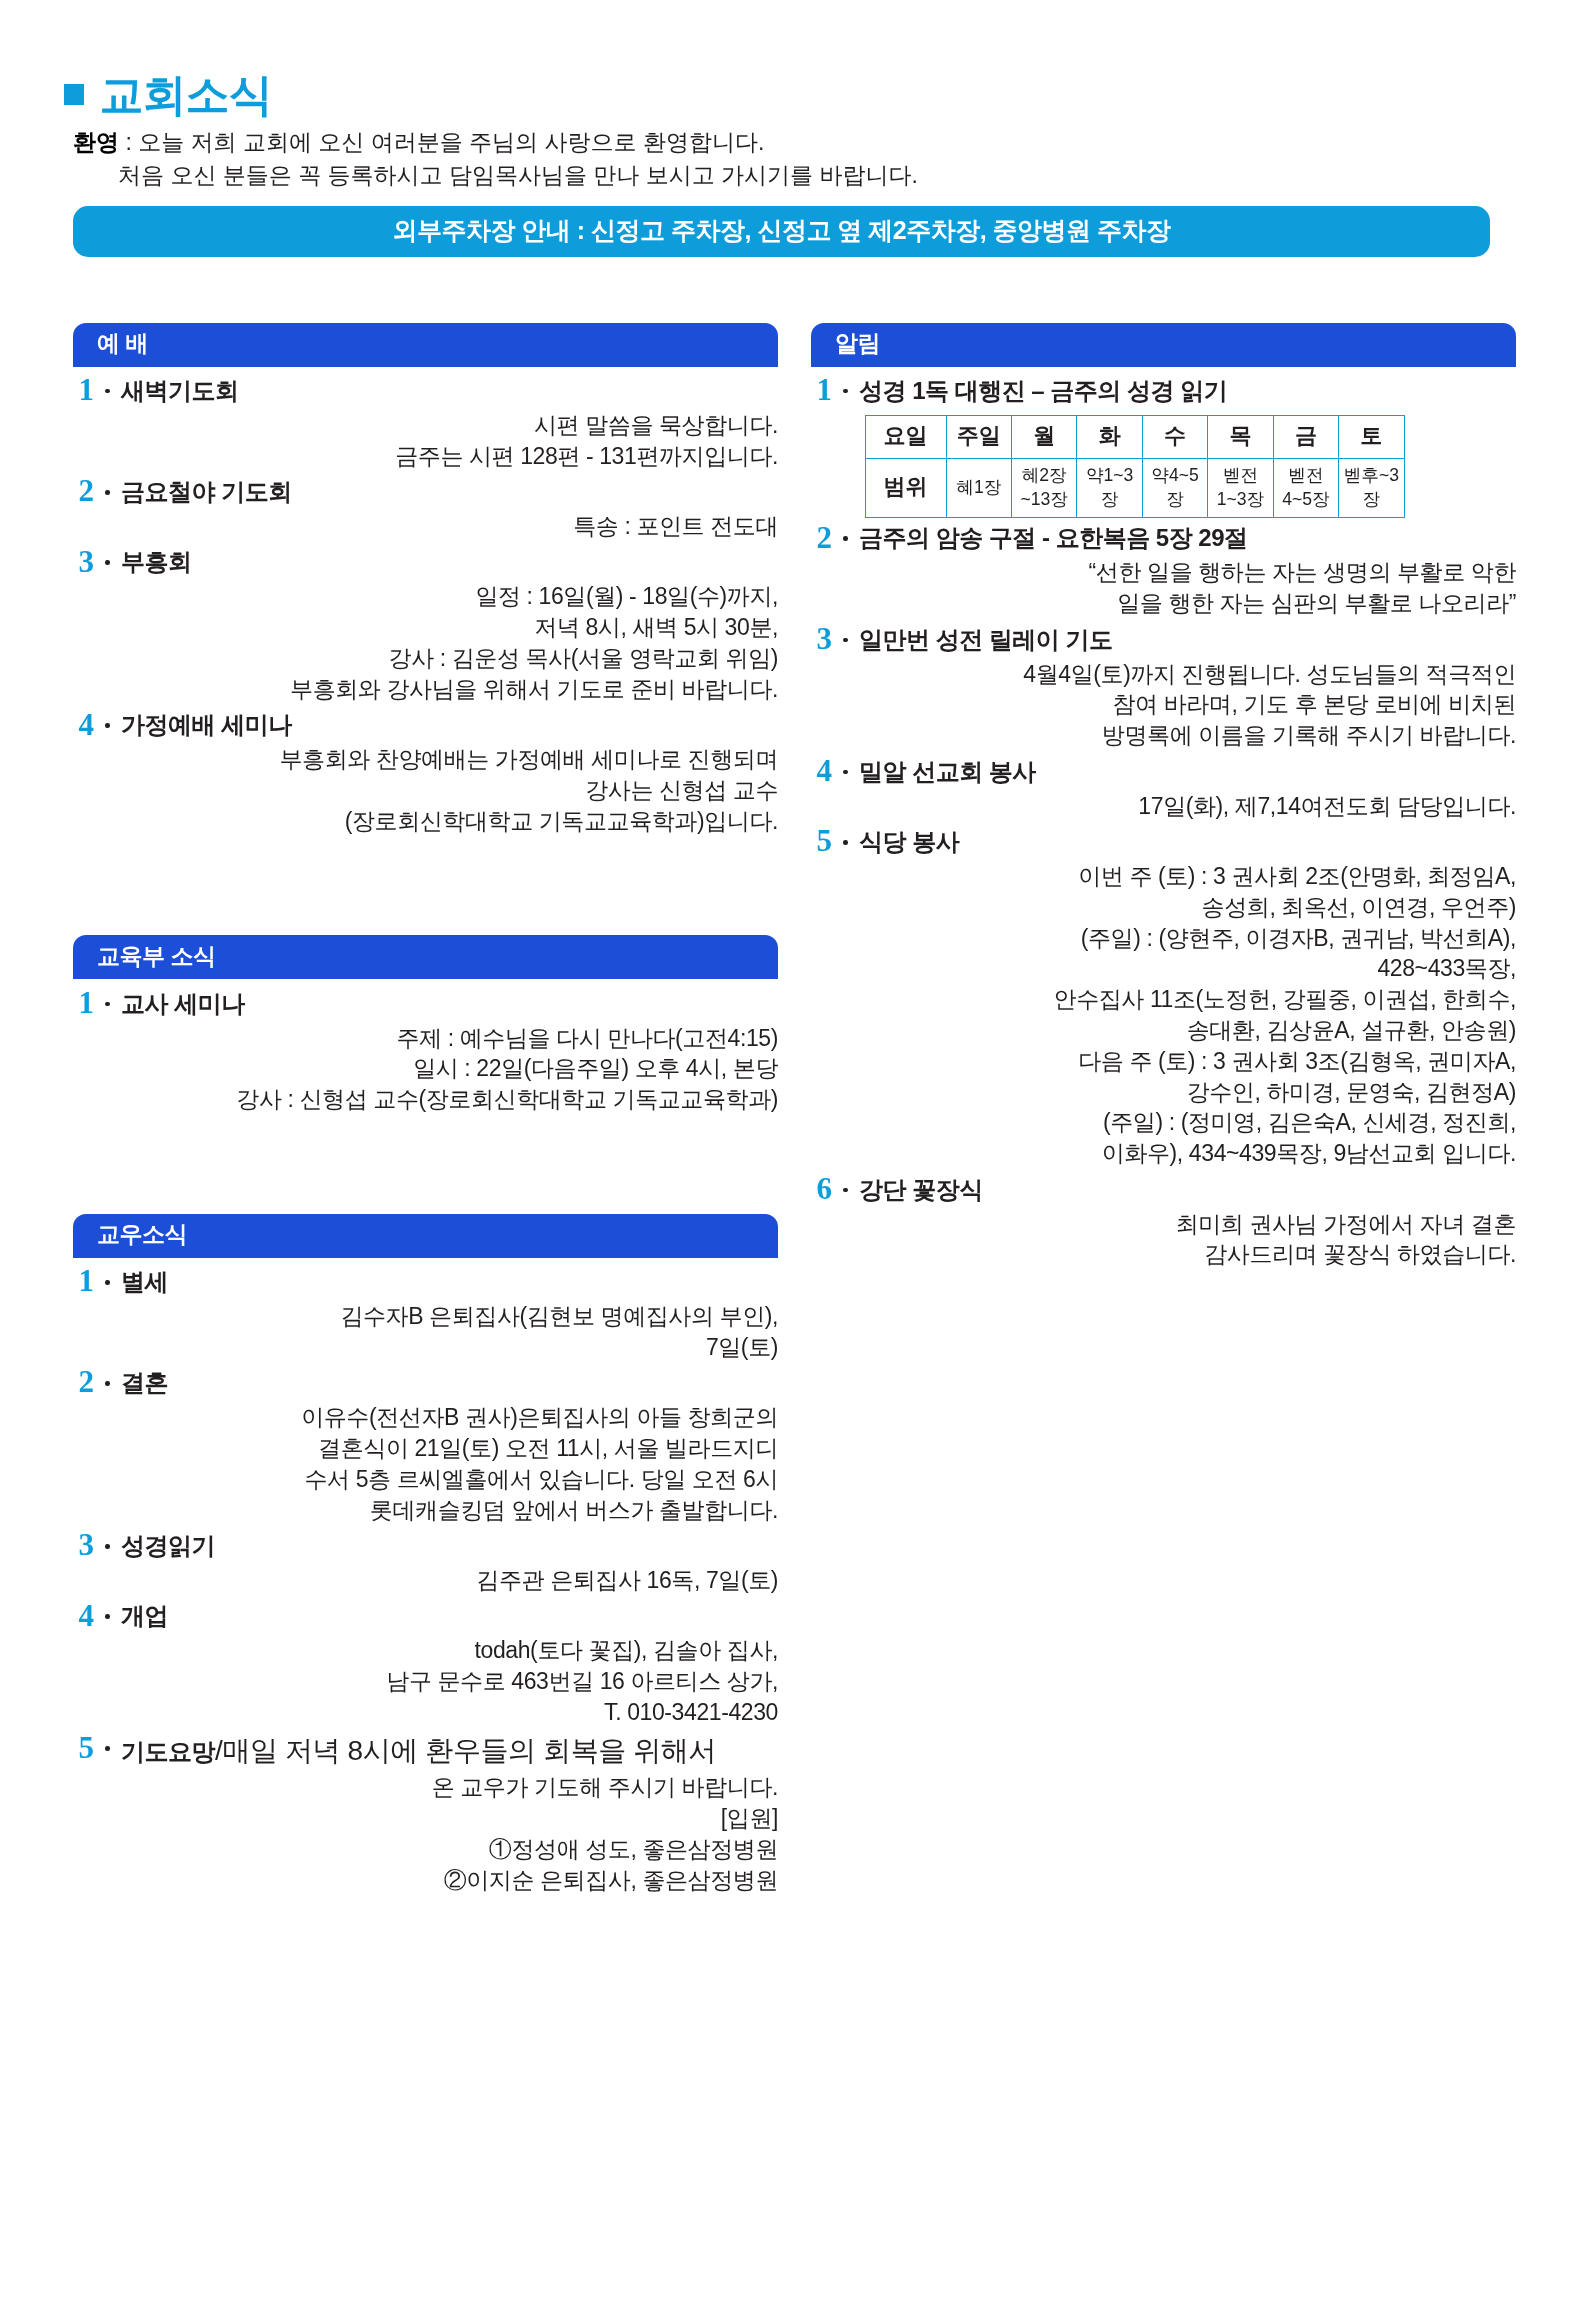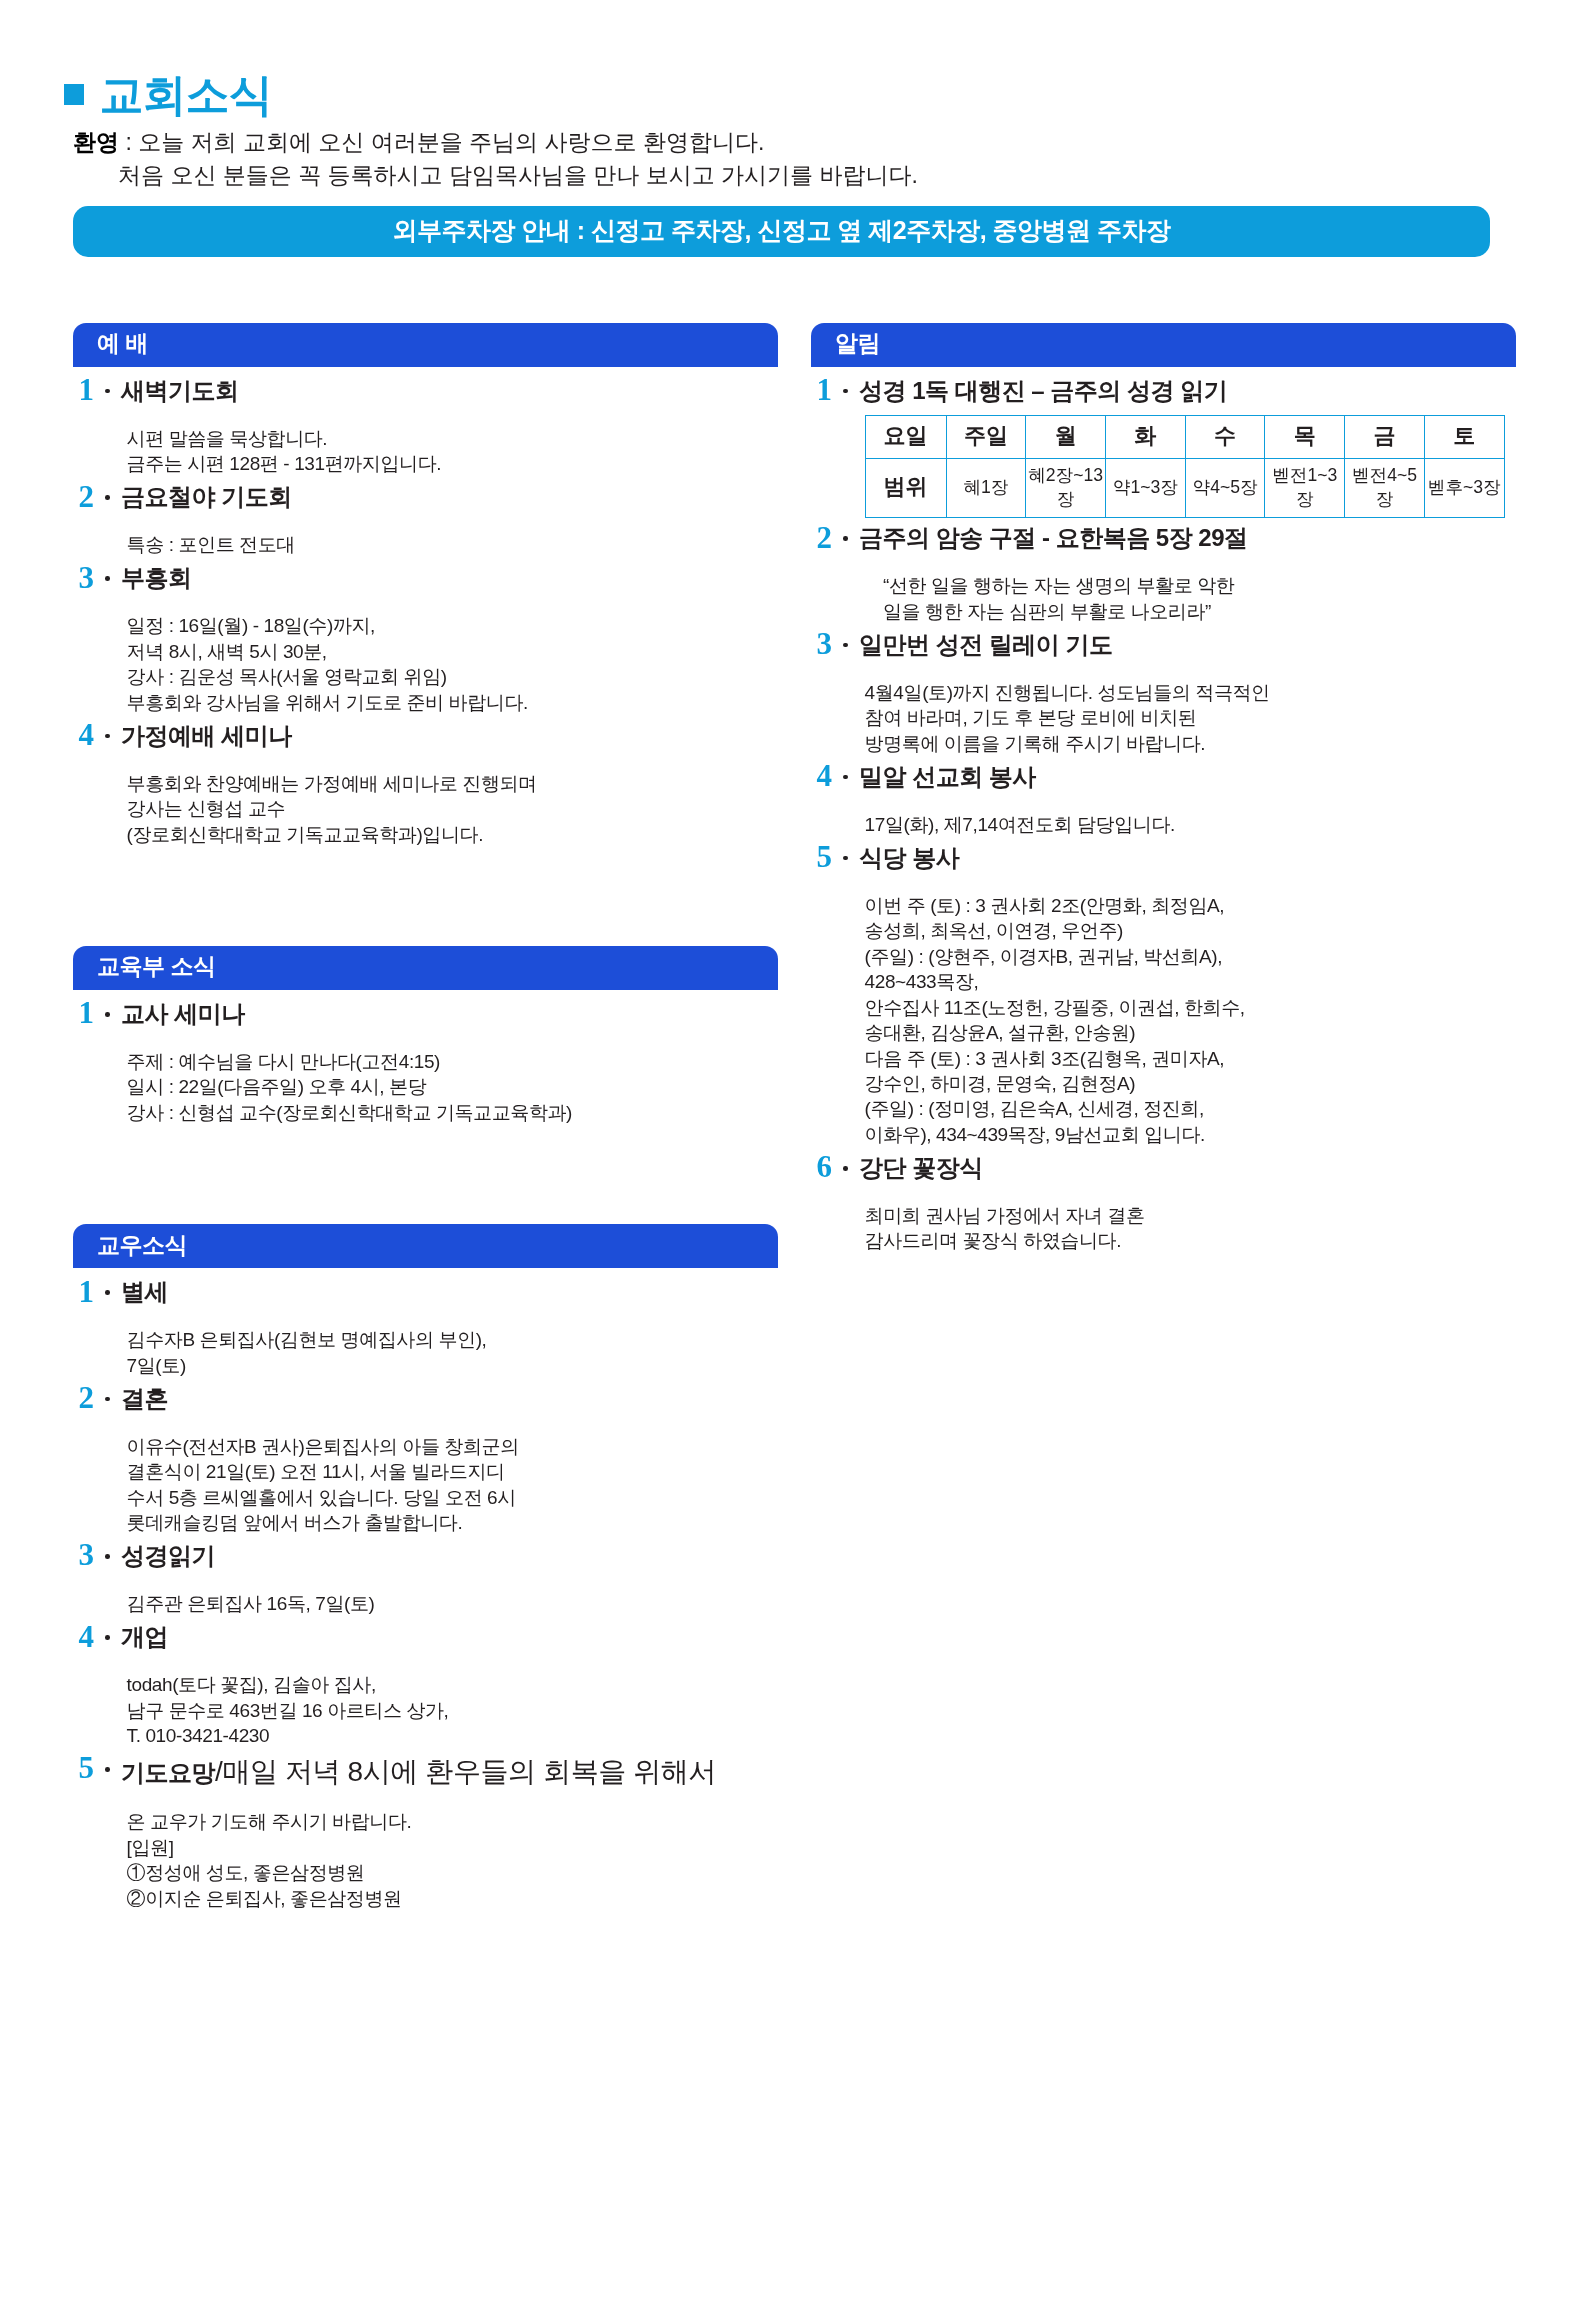--- a/index.html
+++ b/index.html
@@ -122,43 +122,44 @@
     border-radius: 50%;
   }
   .item .title {
     font-size: 24px;
     font-weight: bold;
     color: #231f20;
     letter-spacing: -0.5px;
     line-height: 1.25;
   }
   .item .body {
-    font-size: 19px;
+    font-size: 23px;
     line-height: 1.34;
     color: #231f20;
-    margin-top: 20px;
+    margin-top: 4px;
     padding-left: 5.6px;
     letter-spacing: -0.4px;
     white-space: pre-line;
+    text-align: right;
   }
   .item .body.indent-quote {
     padding-left: 24px;
   }
   .item .inline-body {
     font-size: 28px;
     letter-spacing: -0.4px;
   }
 
   .spacer-lg { height: 48px; }
 
   
   .bible-table {
     border-collapse: collapse;
     margin: 9.3px 0 3.7px 5.6px;
-    width: 640px;
+    width: 540px;
     table-layout: fixed;
   }
   .bible-table td {
     border: 0.9px solid #0d9ddb;
     text-align: center;
     color: #231f20;
     padding: 3.7px 0 5.6px 0;
   }
   .bible-table tr.head td {
     font-size: 22px;

